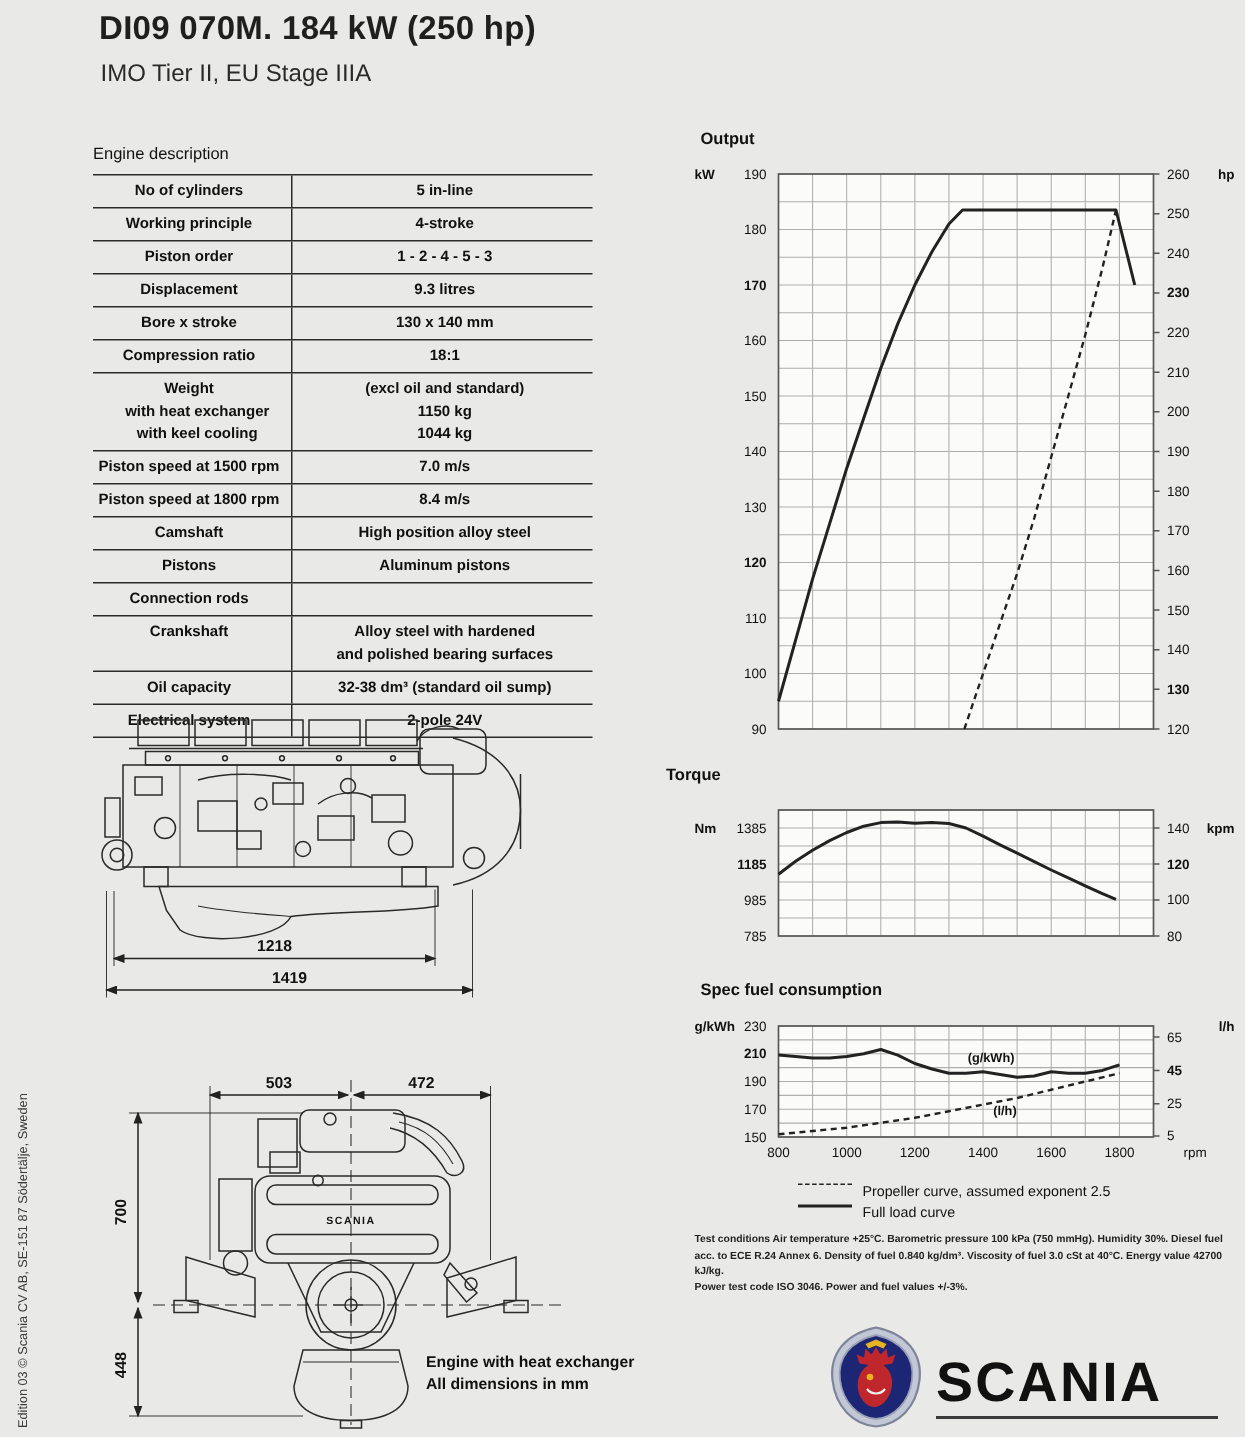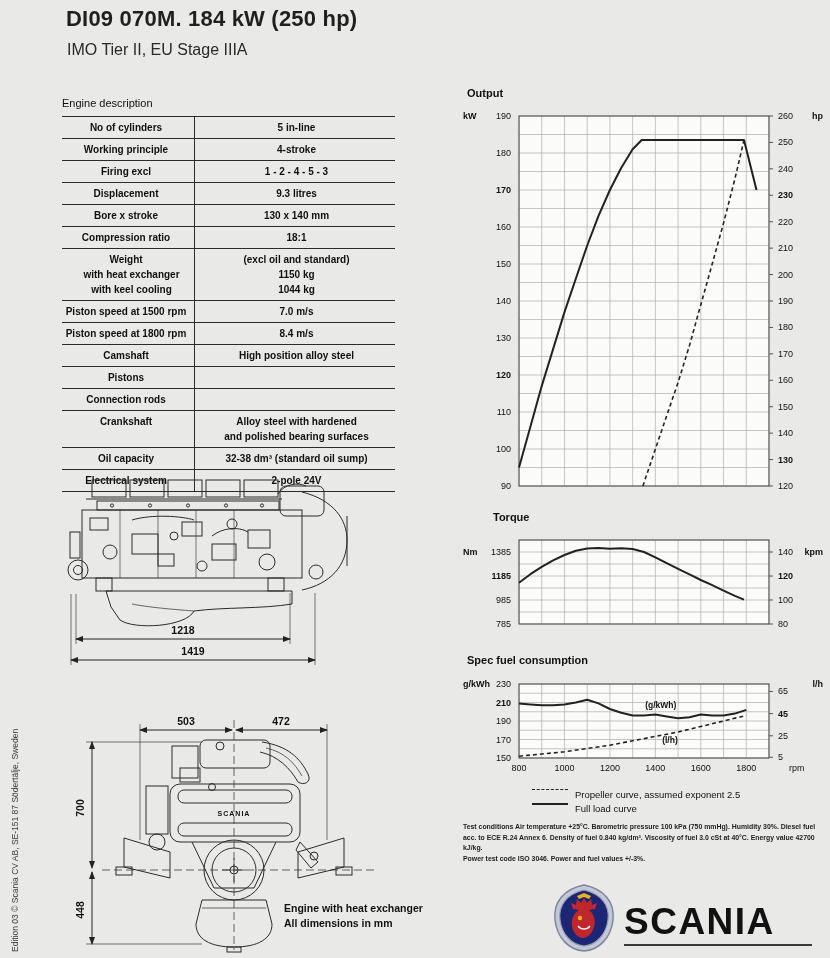--- a/index.html
+++ b/index.html
@@ -52,21 +52,21 @@
     <div class="trow">
       <div class="tcell tlabel">
         <div>Working principle</div>
       </div>
       <div class="tcell tvalue">
         <div>4-stroke</div>
       </div>
     </div>
     <div class="trow">
       <div class="tcell tlabel">
-        <div>Firing excl</div>
+        <div>Piston order</div>
       </div>
       <div class="tcell tvalue">
         <div>1 - 2 - 4 - 5 - 3</div>
       </div>
     </div>
     <div class="trow">
       <div class="tcell tlabel">
         <div>Displacement</div>
       </div>
       <div class="tcell tvalue">
@@ -121,20 +121,23 @@
       <div class="tcell tlabel">
         <div>Camshaft</div>
       </div>
       <div class="tcell tvalue">
         <div>High position alloy steel</div>
       </div>
     </div>
     <div class="trow">
       <div class="tcell tlabel">
         <div>Pistons</div>
+      </div>
+      <div class="tcell tvalue">
+        <div>Aluminum pistons</div>
       </div>
     </div>
     <div class="trow">
       <div class="tcell tlabel">
         <div>Connection rods</div>
       </div>
     </div>
     <div class="trow">
       <div class="tcell tlabel">
         <div>Crankshaft</div>
@@ -378,21 +381,21 @@
       <text x="323" y="358.57142857142856" font-size="9" font-weight="700">130</text>
       <line x1="314" y1="382" x2="318" y2="382" stroke="#555" stroke-width="1"></line>
       <text x="323" y="385" font-size="9" font-weight="400">120</text>
       <text x="8" y="15" font-size="9" font-weight="700">kW</text>
       <text x="368" y="15" text-anchor="end" font-size="9" font-weight="700">hp</text>
       <polyline points="64.0,363.5 75.4,322.8 86.7,282.1 98.1,245.1 109.5,208.1 120.8,174.8 132.2,141.5 143.5,111.9 154.9,86.0 166.3,63.8 177.6,45.3 186.7,36.0 289.0,36.0 301.5,86.0" fill="none" stroke="#222" stroke-width="2" stroke-linejoin="round"></polyline>
       <polyline points="187.9,382.0 200.4,345.0 211.7,311.7 223.1,278.4 234.5,241.4 245.8,200.7 257.2,160.0 268.5,119.3 279.9,74.9 289.0,36.0" fill="none" stroke="#222" stroke-width="1.6" stroke-linejoin="round" stroke-dasharray="4,3"></polyline>
     </svg>
   </div>
 
-<div class="abs chart-title" style="left:493px;top:511px">Torque</div>
+<div class="abs chart-title" style="left:444px;top:511px">Torque</div>
 <div class="abs chart-box" style="left:455px;top:528px">
     <svg width="372" height="108">
       <rect x="64" y="12" width="250" height="84" fill="#fbfbf9"></rect>
       <line x1="64" y1="12" x2="64" y2="96" stroke="#aeaeae" stroke-width="0.7"></line>
       <line x1="86.72727272727272" y1="12" x2="86.72727272727272" y2="96" stroke="#aeaeae" stroke-width="0.7"></line>
       <line x1="109.45454545454545" y1="12" x2="109.45454545454545" y2="96" stroke="#aeaeae" stroke-width="0.7"></line>
       <line x1="132.1818181818182" y1="12" x2="132.1818181818182" y2="96" stroke="#aeaeae" stroke-width="0.7"></line>
       <line x1="154.9090909090909" y1="12" x2="154.9090909090909" y2="96" stroke="#aeaeae" stroke-width="0.7"></line>
       <line x1="177.63636363636363" y1="12" x2="177.63636363636363" y2="96" stroke="#aeaeae" stroke-width="0.7"></line>
       <line x1="200.36363636363635" y1="12" x2="200.36363636363635" y2="96" stroke="#aeaeae" stroke-width="0.7"></line>

